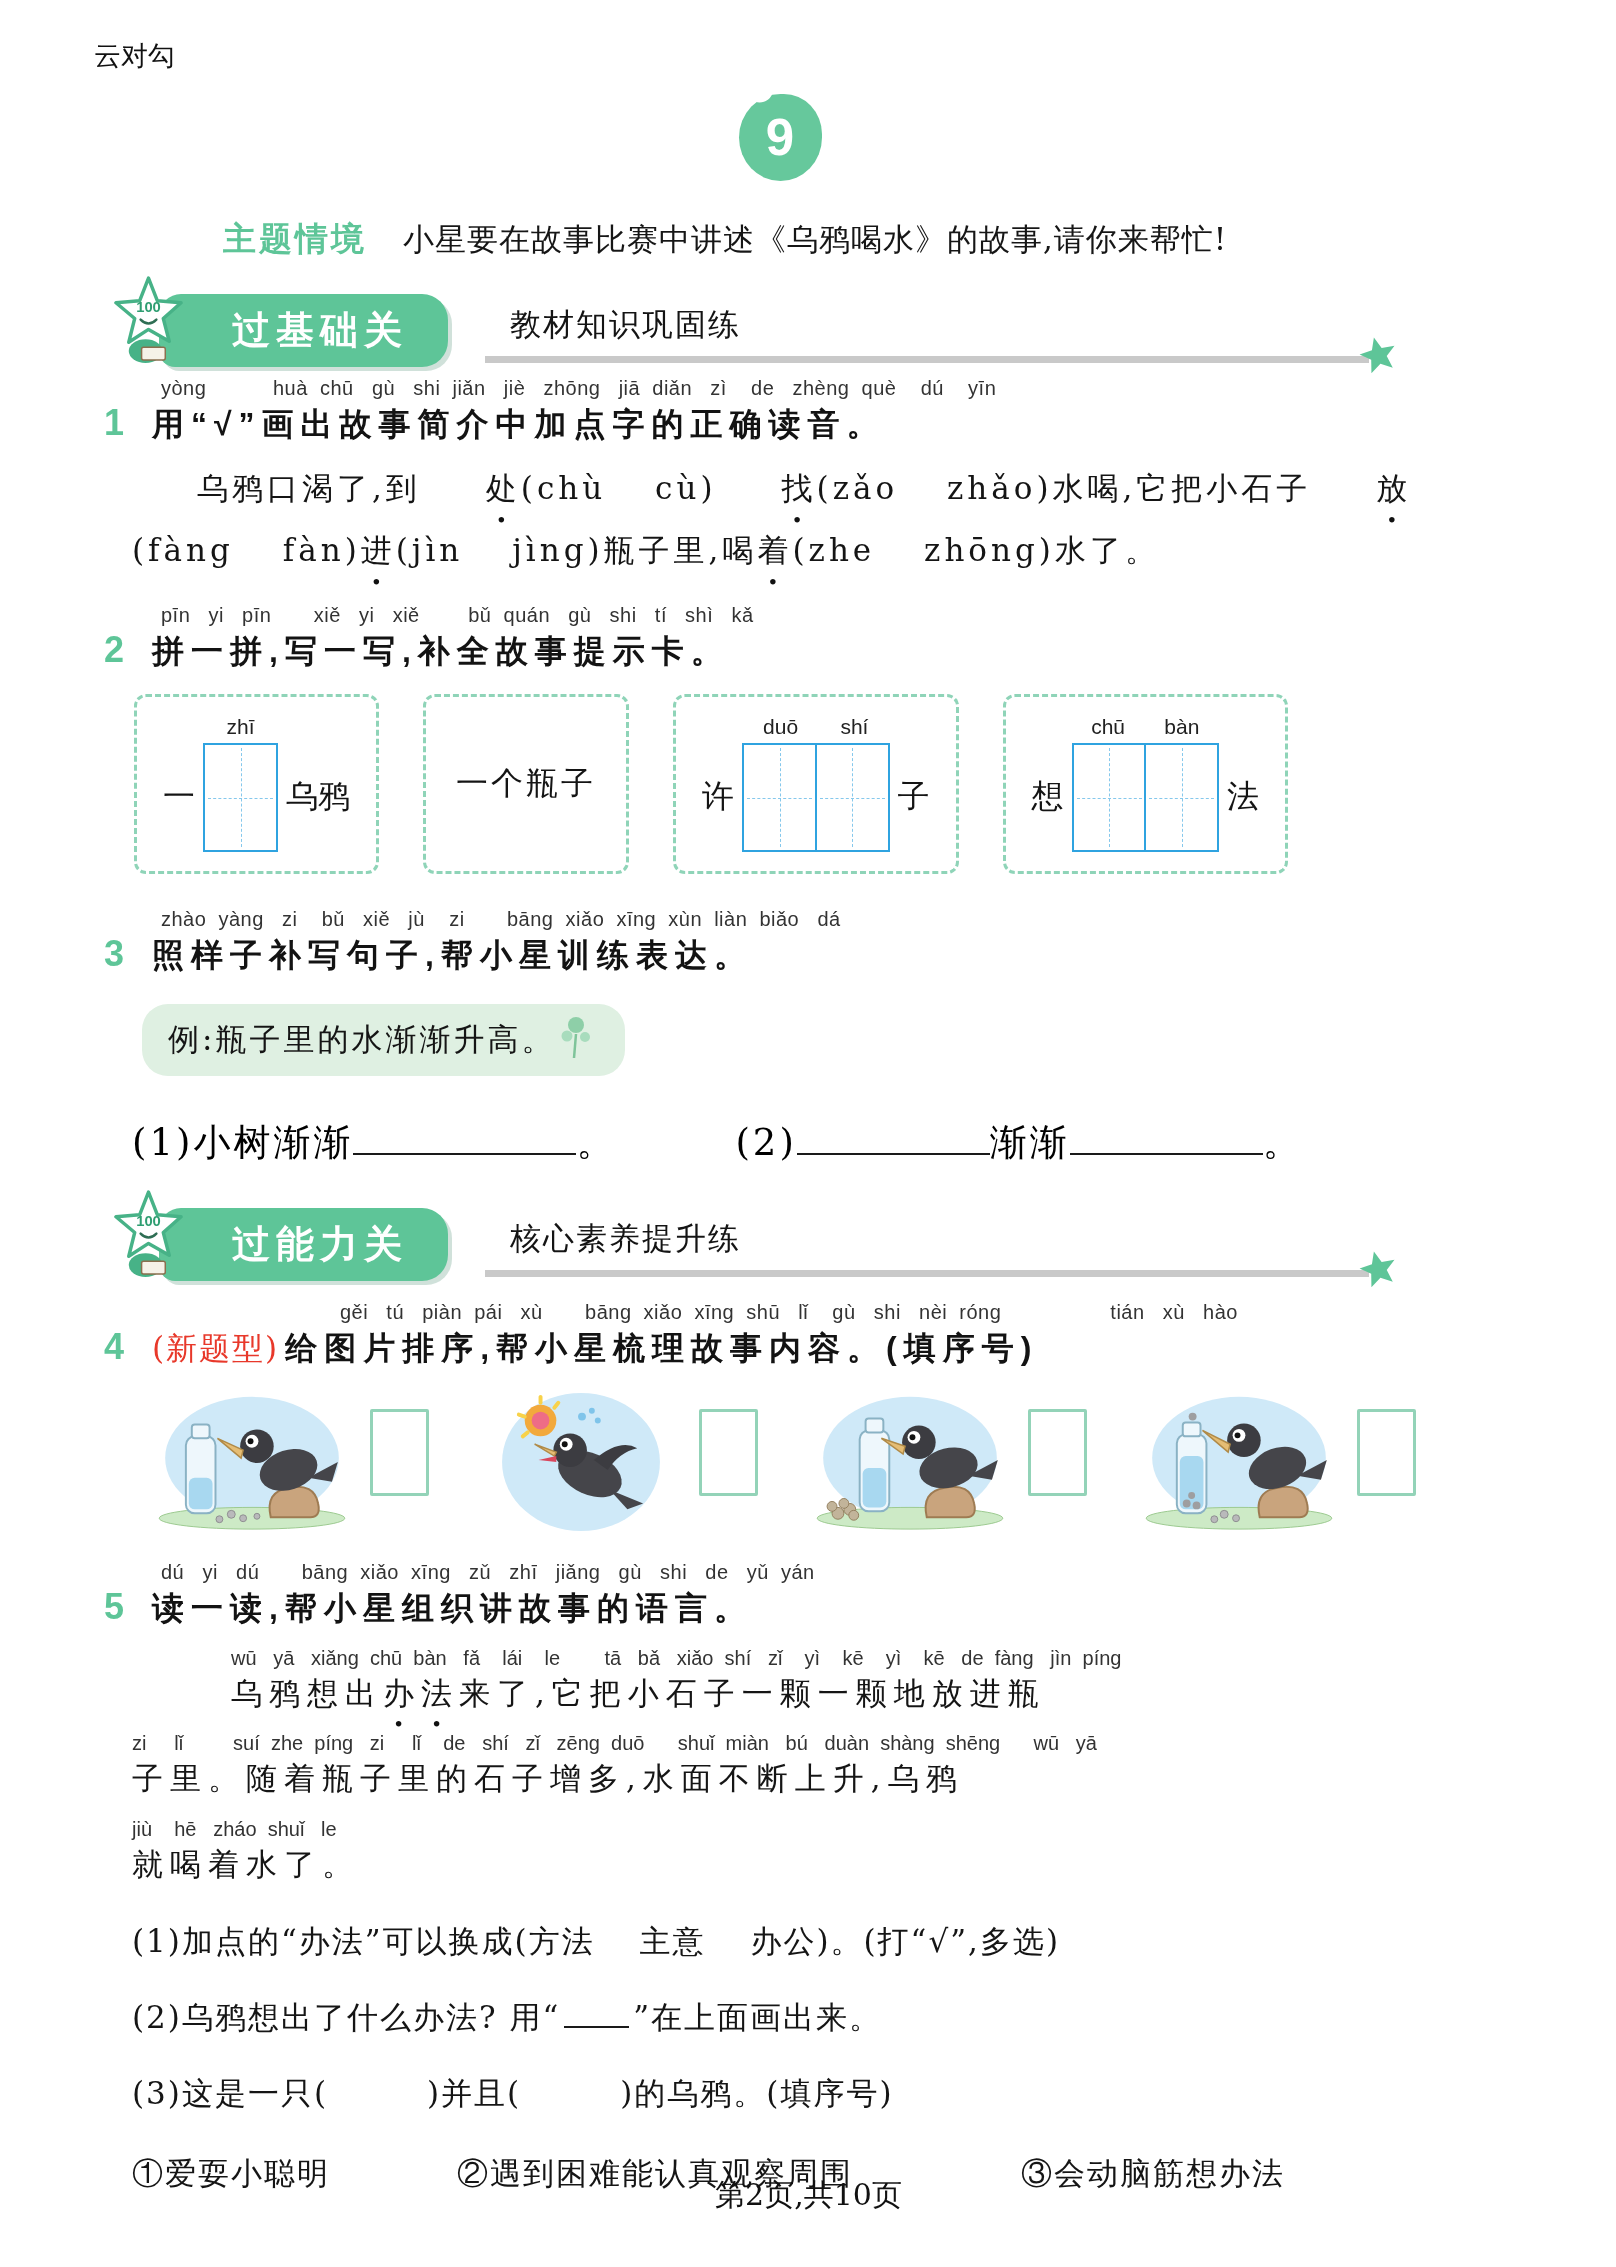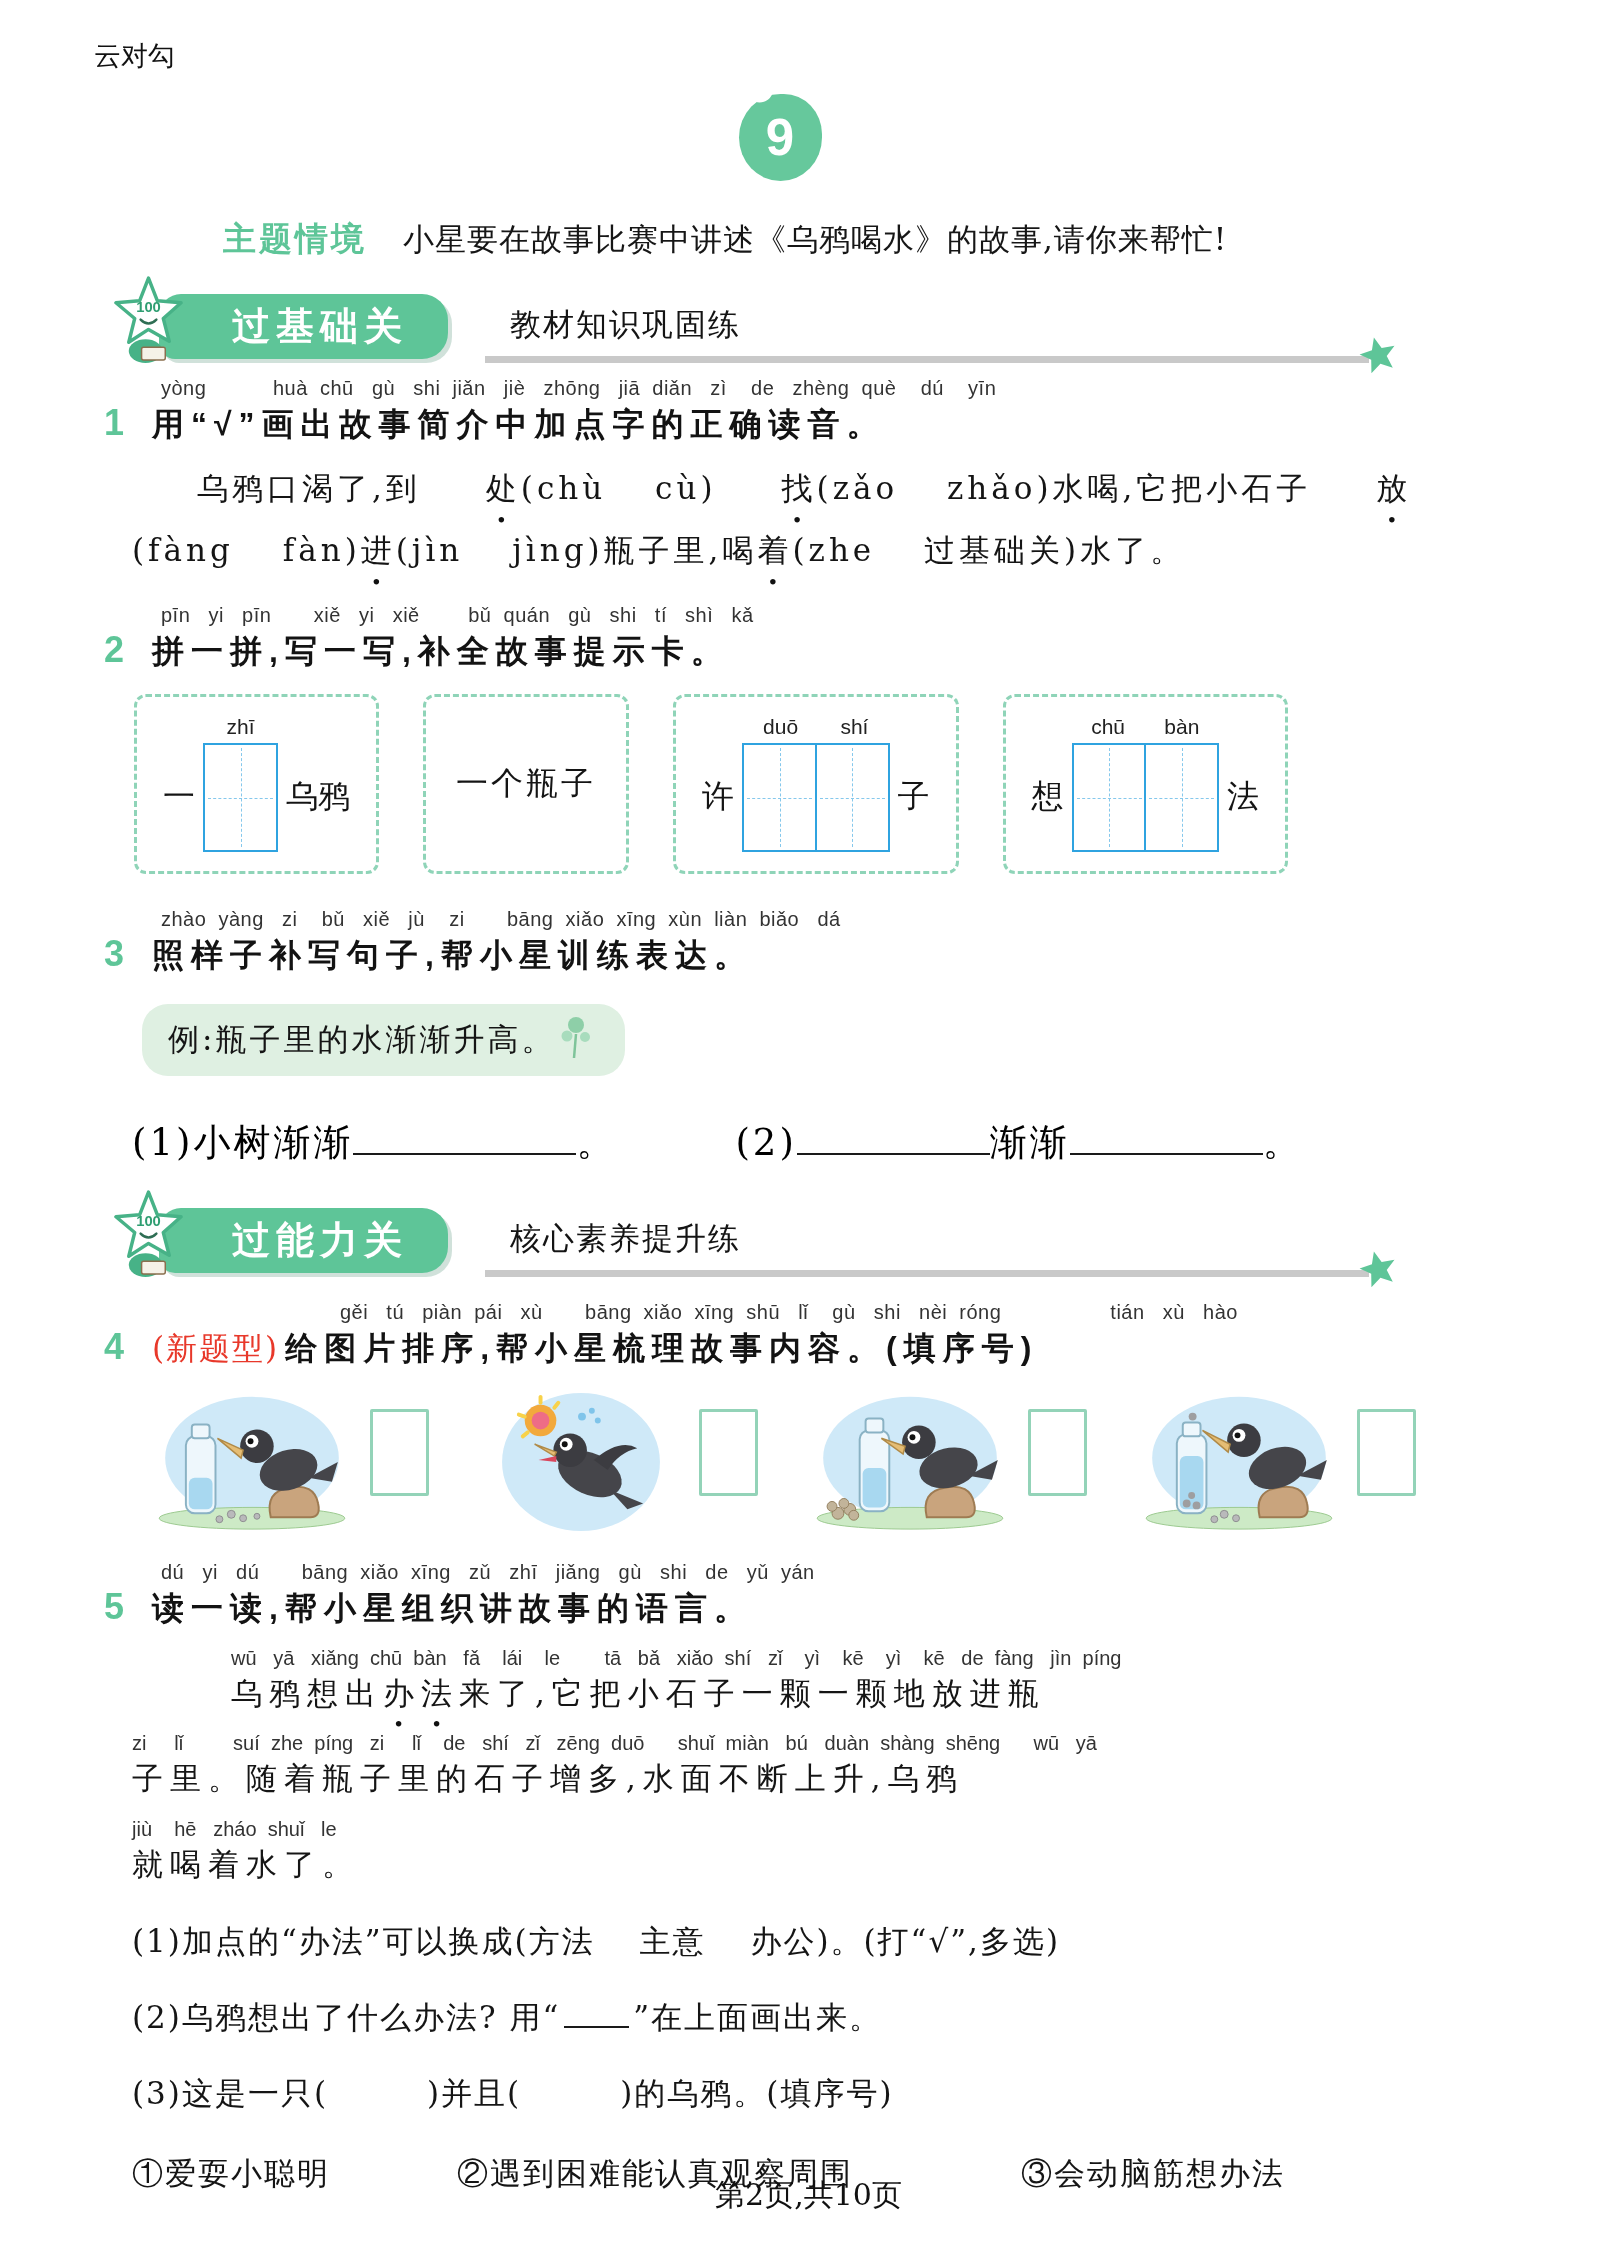--- a/index.html
+++ b/index.html
@@ -21,21 +21,21 @@
   
   .theme-row { display:flex; align-items:baseline; margin:34px 0 0 129px; }
   .theme-label { color:#5ec598; font-size:33px; font-weight:bold; letter-spacing:3px; margin-right:36px; }
   .theme-text { font-family:"DejaVu Serif", serif; font-size:31px; color:#161616; letter-spacing:1px; }
 
   
   .banner { position:relative; height:85px; margin-top:26px; }
   .banner-line { position:absolute; left:391px; right:139px; bottom:10px; height:7px; background:#c9c9c9; }
   .banner-star { position:absolute; right:109px; bottom:-6px; }
   .mascot { position:absolute; left:18px; top:-12px; z-index:3; }
-  .pill { position:absolute; left:65px; top:6px; height:65px; padding:0 40px 0 73px; background:#5ec598;
+  .pill { position:absolute; left:65px; top:6px; height:73px; padding:0 40px 0 73px; background:#5ec598;
           border-radius:22px 26px 26px 16px; display:flex; align-items:center; z-index:2;
           box-shadow:4px 4px 0 rgba(120,170,150,.35); }
   .pill-label { color:#fff; font-size:38px; font-weight:bold; letter-spacing:6px; }
   .banner-sub { position:absolute; left:416px; top:16px; font-size:31px; color:#141414; letter-spacing:2px; }
 
   
   .question { margin-left:10px; }
   .q-pinyin { white-space:pre; font-size:20px; color:#333; margin-left:57px; letter-spacing:0.5px; }
   .q-line { display:flex; align-items:baseline; margin-top:2px; }
   .q-num { color:#5ec598; font-size:36px; font-weight:bold; width:48px; flex:0 0 48px; }
@@ -138,21 +138,21 @@
     <div class="question" style="margin-top:4px;">
       <div class="q-pinyin">yòng           huà  chū   gù   shi  jiǎn   jiè   zhōng   jiā  diǎn   zì    de   zhèng  què    dú    yīn</div>
       <div class="q-line">
         <span class="q-num">1</span>
         <span class="q-text">用“√”画出故事简介中加点字的正确读音。</span>
       </div>
       <p class="passage first">
         <span>乌鸦口渴了,到</span><span class="dotc">处</span><span>(chù　 cù)</span><span class="dotc">找</span><span>(zǎo　 zhǎo)水喝,它把小石子</span><span class="dotc">放</span>
       </p>
       <p class="passage" style="margin-top:8px;">
-        <span>(fàng　 fàn)</span><span class="dotc">进</span><span>(jìn　 jìng)瓶子里,喝</span><span class="dotc">着</span><span>(zhe　 过基础关)水了。</span>
+        <span>(fàng　 fàn)</span><span class="dotc">进</span><span>(jìn　 jìng)瓶子里,喝</span><span class="dotc">着</span><span>(zhe　 zhōng)水了。</span>
       </p>
     </div>
 
     <div class="question" style="margin-top:26px;">
       <div class="q-pinyin">pīn   yi   pīn       xiě   yi   xiě        bǔ  quán   gù   shi   tí   shì   kǎ</div>
       <div class="q-line">
         <span class="q-num">2</span>
         <span class="q-text">拼一拼,写一写,补全故事提示卡。</span>
       </div>
       <div class="cards-row">

